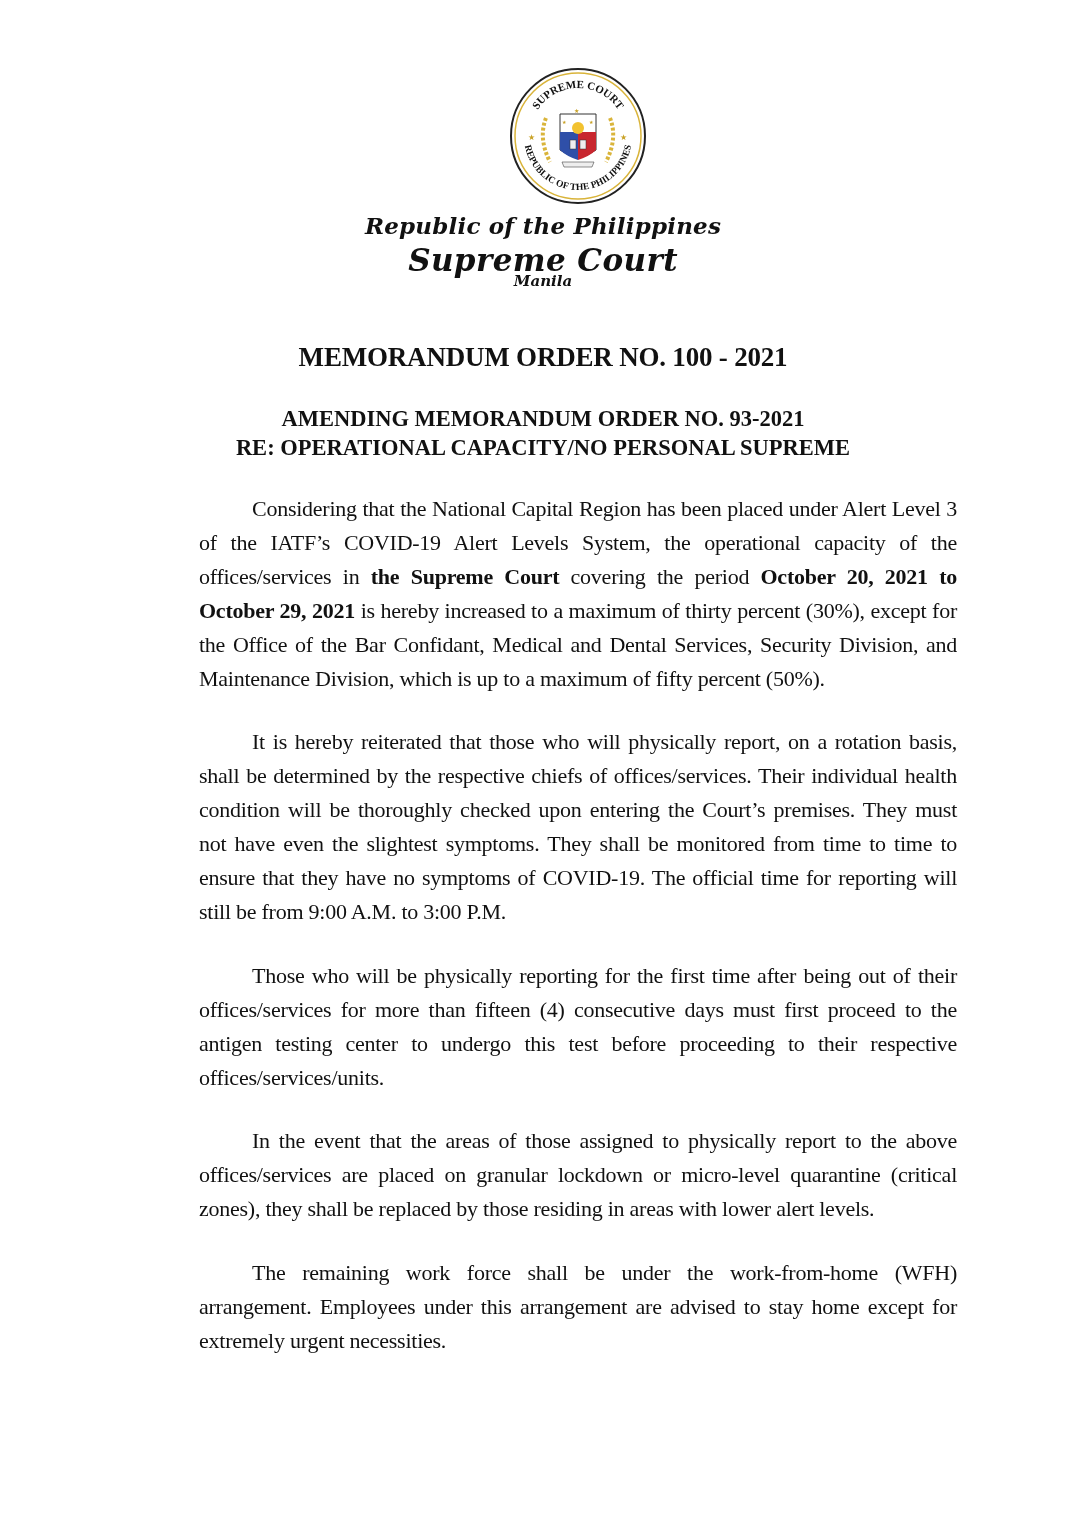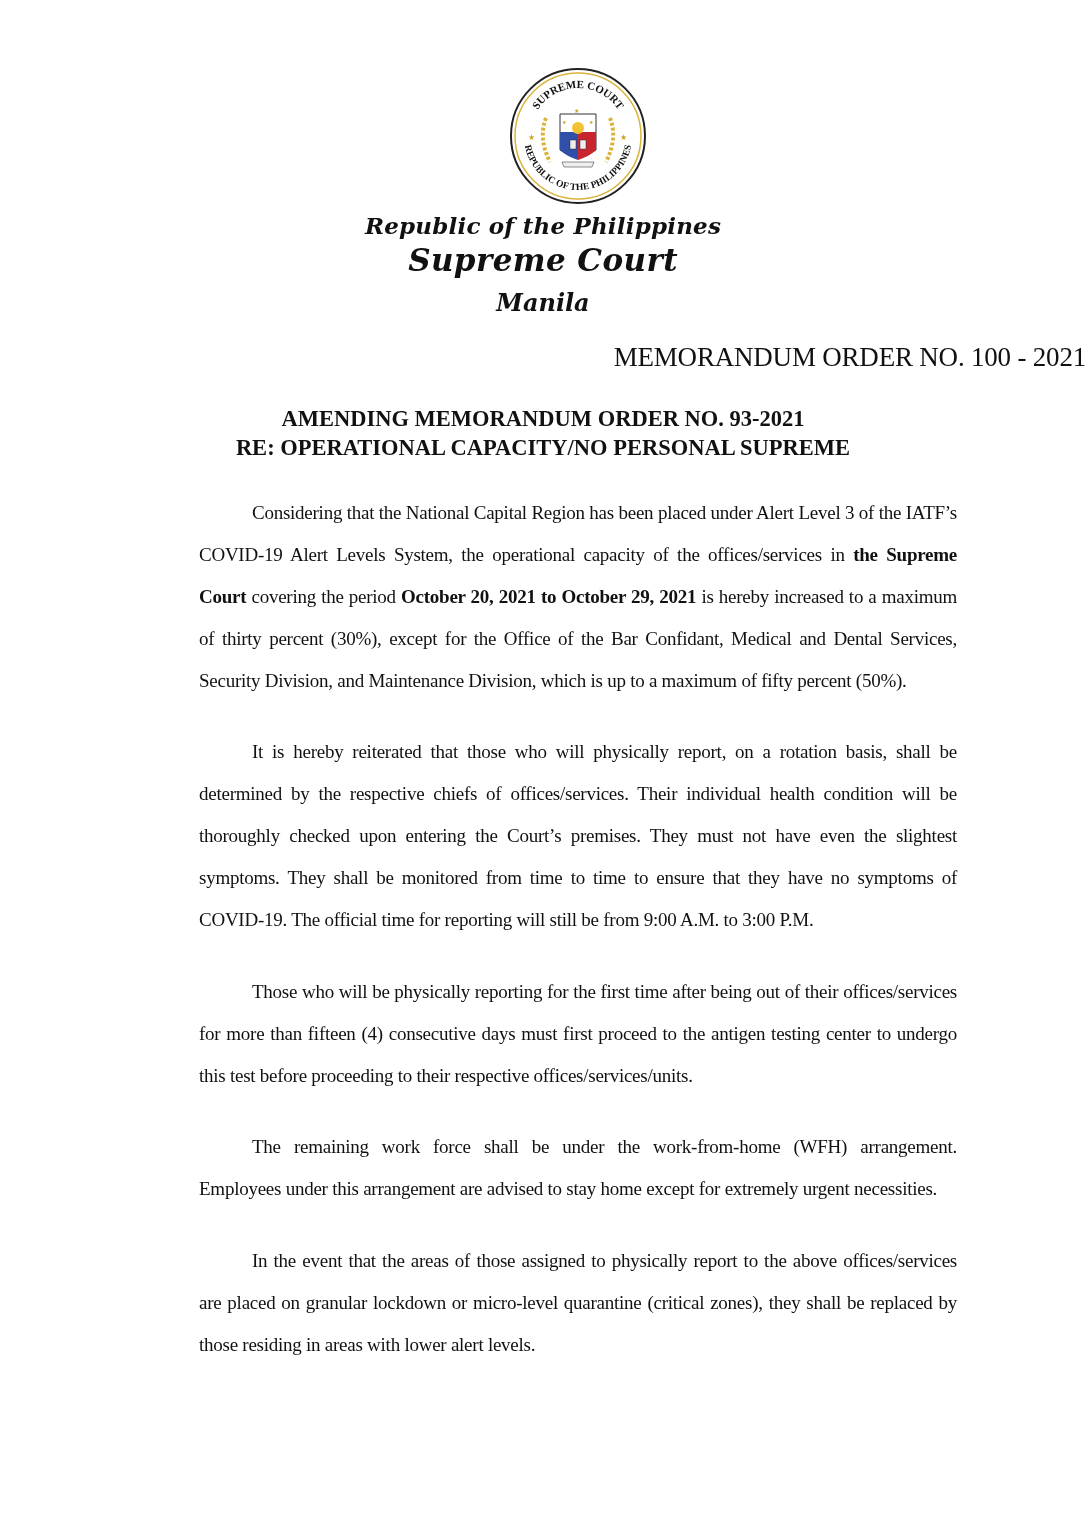--- a/index.html
+++ b/index.html
@@ -3,27 +3,27 @@
 <meta charset="utf-8">
 <style>
   html, body { margin: 0; padding: 0; background: #ffffff; }
   body { width: 1086px; height: 1536px; position: relative; overflow: hidden;
          font-family: "Liberation Serif", "DejaVu Serif", serif; color: #111; }
   .seal { position: absolute; left: 508px; top: 66px; width: 140px; height: 140px; }
   .letterhead { position: absolute; left: 0; width: 1086px; text-align: center;
                 font-family: "DejaVu Serif", "Liberation Serif", serif; font-weight: bold; color: #111; }
   .lh-republic { top: 212px; font-size: 23px; letter-spacing: 0.2px; font-style: italic; }
   .lh-court { top: 242px; font-size: 31px; letter-spacing: 0.4px; font-style: italic; }
-  .lh-city { top: 288px; font-size: 24px; font-style: italic; }
-  .memo-title { position: absolute; left: 0; width: 1086px; top: 342px; text-align: right;
-                font-size: 27px; font-weight: normal; letter-spacing: -0.2px; }
+  .lh-city { top: 272px; font-size: 15px; font-style: italic; }
+  .memo-title { position: absolute; left: 0; width: 1086px; top: 342px; text-align: center;
+                font-size: 27px; font-weight: bold; letter-spacing: -0.2px; }
   .subject { position: absolute; left: 0; width: 1086px; top: 404px; text-align: center;
              font-size: 22.5px; font-weight: bold; line-height: 29px; }
   .body { position: absolute; left: 199px; width: 758px; top: 492px; }
-  .para { font-size: 19px; line-height: 42px; text-align: justify; text-indent: 53px;
+  .para { font-size: 22px; line-height: 34px; text-align: justify; text-indent: 53px;
           margin: 0 0 29.4px 0; letter-spacing: -0.25px; }
   .para b { font-weight: bold; }
 </style>
 </head>
 <body>
 
 <svg class="seal" viewBox="0 0 140 140">
   <defs>
     <path id="arcTop" d="M 22 70 A 48 48 0 0 1 118 70"></path>
     <path id="arcBot" d="M 16 70 A 54 54 0 0 0 124 70"></path>
@@ -62,15 +62,15 @@
 
 <div class="subject">
   <div>AMENDING MEMORANDUM ORDER NO. 93-2021</div>
   <div>RE: OPERATIONAL CAPACITY/NO PERSONAL SUPREME</div>
 </div>
 
 <div class="body">
   <p class="para"><span>Considering that the National Capital Region has been placed under Alert Level 3 of the IATF’s COVID-19 Alert Levels System, the operational capacity of the offices/services in </span><b>the Supreme Court</b><span> covering the period </span><b>October 20, 2021 to October 29, 2021</b><span> is hereby increased to a maximum of thirty percent (30%), except for the Office of the Bar Confidant, Medical and Dental Services, Security Division, and Maintenance Division, which is up to a maximum of fifty percent (50%).</span></p>
   <p class="para">It is hereby reiterated that those who will physically report, on a rotation basis, shall be determined by the respective chiefs of offices/services. Their individual health condition will be thoroughly checked upon entering the Court’s premises. They must not have even the slightest symptoms. They shall be monitored from time to time to ensure that they have no symptoms of COVID-19. The official time for reporting will still be from 9:00 A.M. to 3:00 P.M.</p>
   <p class="para">Those who will be physically reporting for the first time after being out of their offices/services for more than fifteen (4) consecutive days must first proceed to the antigen testing center to undergo this test before proceeding to their respective offices/services/units.</p>
+  <p class="para">In the event that the areas of those assigned to physically report to the above offices/services are placed on granular lockdown or micro-level quarantine (critical zones), they shall be replaced by those residing in areas with lower alert levels.</p>
   <p class="para">The remaining work force shall be under the work-from-home (WFH) arrangement. Employees under this arrangement are advised to stay home except for extremely urgent necessities.</p>
-  <p class="para">In the event that the areas of those assigned to physically report to the above offices/services are placed on granular lockdown or micro-level quarantine (critical zones), they shall be replaced by those residing in areas with lower alert levels.</p>
 </div>
 
 </body></html>

